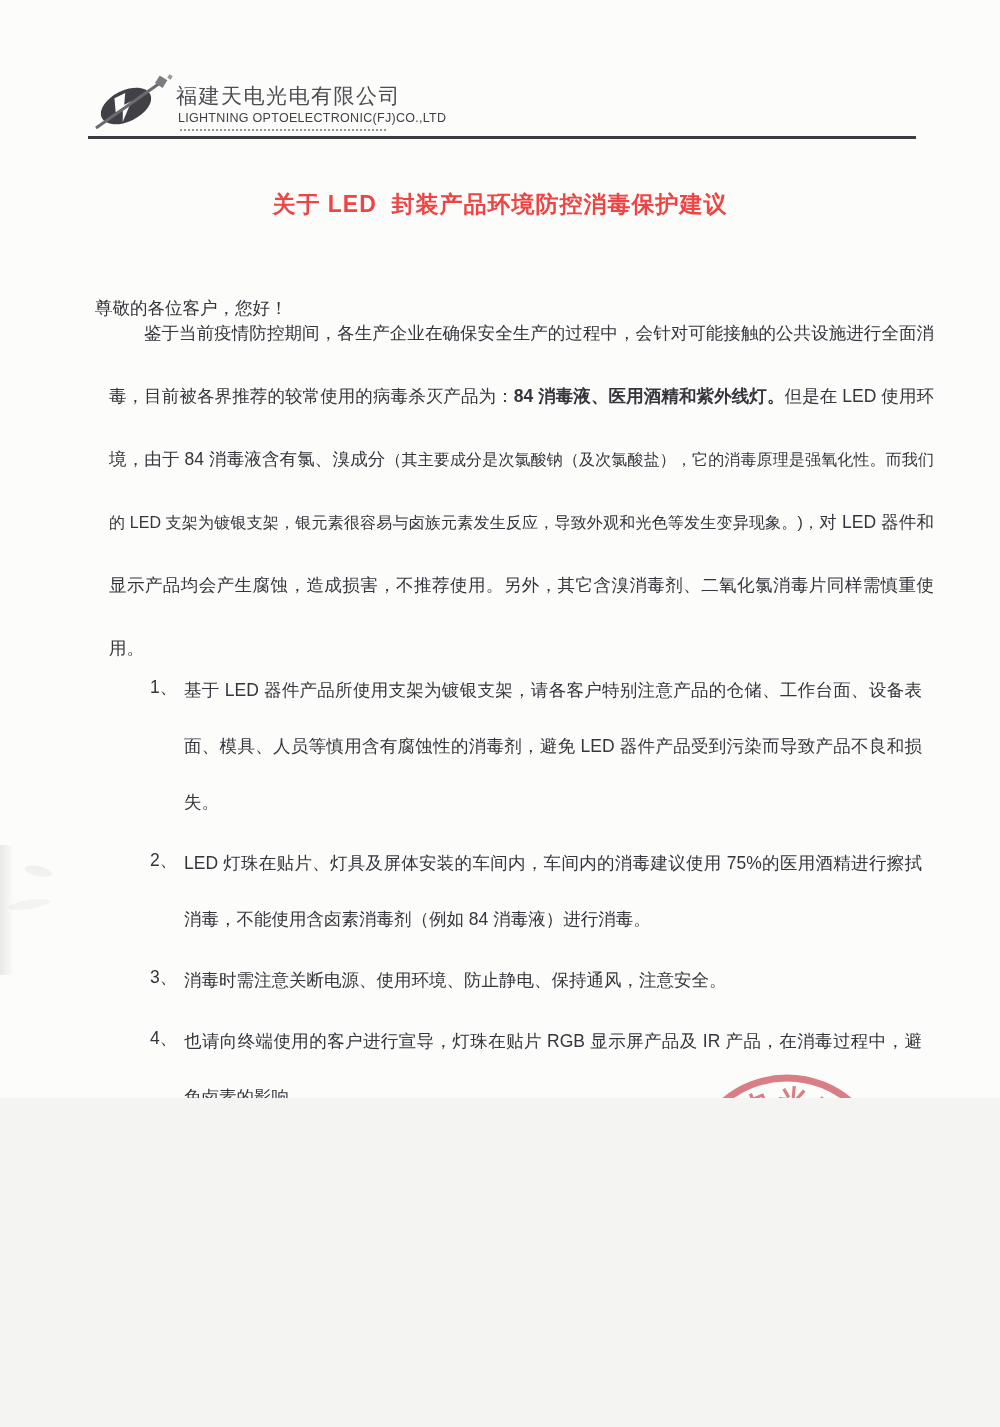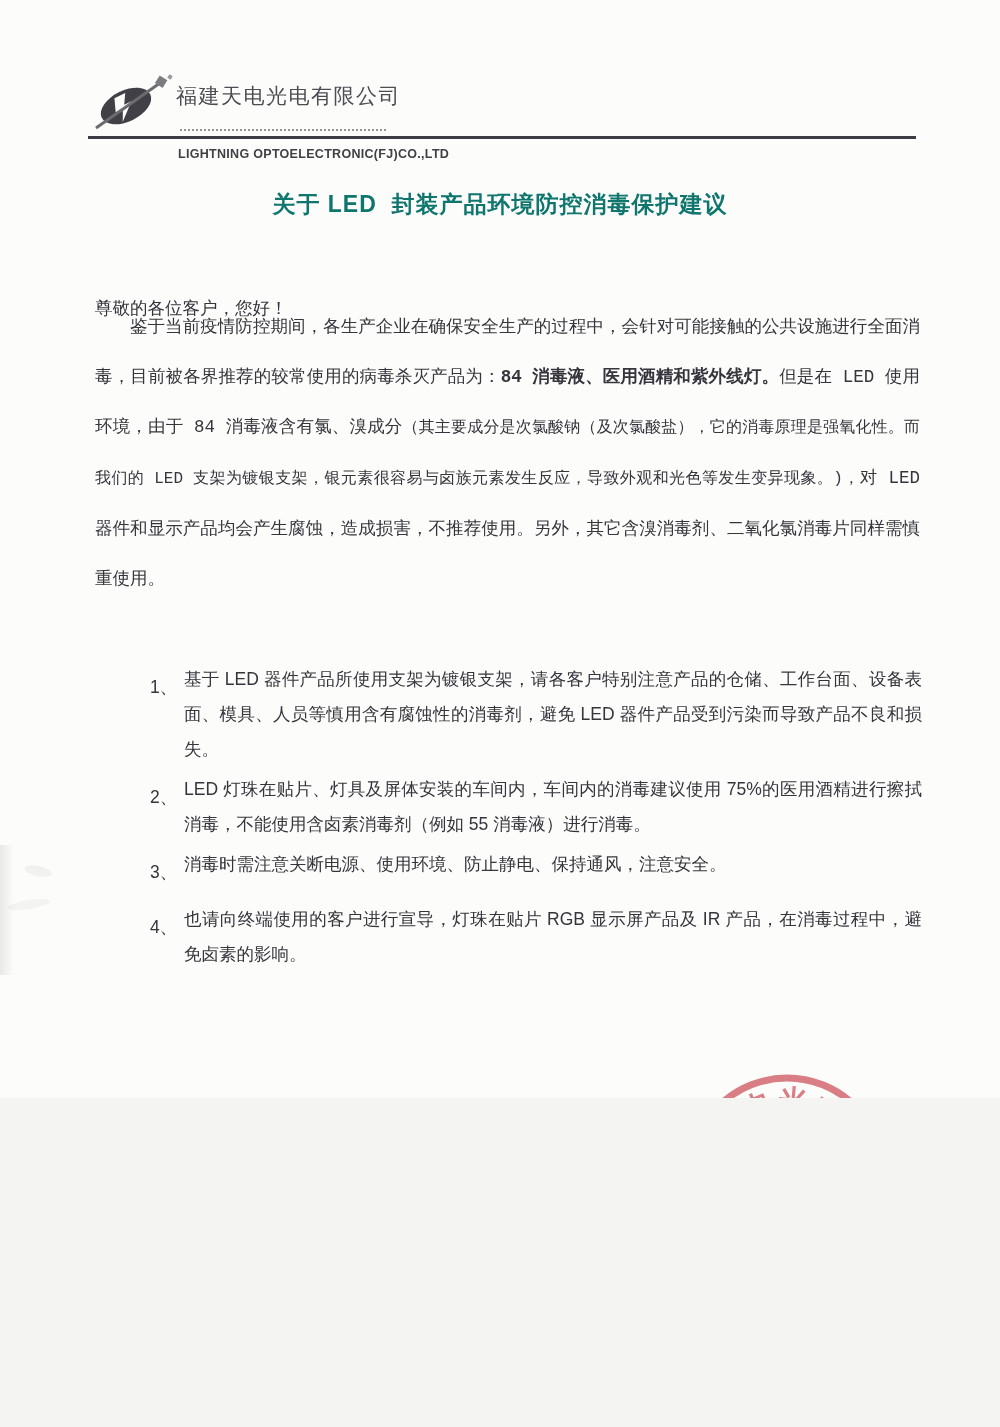--- a/index.html
+++ b/index.html
@@ -13,52 +13,52 @@
     background:#fcfcfb;overflow:hidden;color:#35353d;
   }
   
   .logo{position:absolute;left:88px;top:74px;}
   .company-cn{
     position:absolute;left:176px;top:82px;
     font-size:21px;font-weight:500;color:#4c4c52;letter-spacing:1.5px;
   }
   .company-en{
     position:absolute;left:178px;top:111px;
-    font-size:12.5px;font-weight:bold;color:#3f3f45;letter-spacing:.3px;margin-top:36px;
+    font-size:12.5px;font-weight:normal;color:#3f3f45;letter-spacing:.3px;
   }
   .en-underline{
     position:absolute;left:180px;top:129px;width:206px;height:0;
     border-bottom:2px dotted #96969a;
   }
   .header-rule{
     position:absolute;left:88px;top:136px;width:828px;height:3px;
     background:#3c3c44;
   }
   
   .doc-title{
     position:absolute;left:0;top:189px;width:1000px;
-    text-align:center;font-size:23px;font-weight:bold;color:#0f766e;
+    text-align:center;font-size:23px;font-weight:bold;color:#ef4444;
     letter-spacing:1px;white-space:pre-wrap;
   }
   
   .greeting{position:absolute;left:95px;top:249px;font-size:17.5px;margin-top:47px;}
   .para1{
-    position:absolute;left:95px;top:302px;width:825px;
-    font-size:17.5px;line-height:50px;text-align:justify;text-indent:2em;font-family:Liberation Mono, monospace;
+    position:absolute;left:109px;top:302px;width:825px;
+    font-size:17.5px;line-height:63px;text-align:justify;text-indent:2em;
   }
   .para1 .bold{font-weight:bold;}
   .para1 .paren{font-size:16px;}
   .para2{
     position:absolute;left:95px;top:612px;width:825px;
     font-size:17.5px;text-indent:2em;
   }
   .advice-list{position:absolute;left:150px;top:662px;width:772px;}
   .advice-item{display:flex;margin-bottom:5px;}
   .advice-num{flex:0 0 34px;font-size:17.5px;line-height:50px;}
-  .advice-text{flex:1;font-size:17.5px;line-height:35px;text-align:justify;}
+  .advice-text{flex:1;font-size:17.5px;line-height:56px;text-align:justify;}
   .closing{position:absolute;left:150px;top:1126px;font-size:11px;}
   
   .sig-company{
     position:absolute;right:92px;top:1176px;font-size:18px;color:#2e2e34;
   }
   .sig-date{
     position:absolute;right:94px;top:1226px;font-size:18px;color:#1d4ed8;
   }
   
   .stamp{
@@ -105,21 +105,21 @@
   <div class="para1"><span>鉴于当前疫情防控期间，各生产企业在确保安全生产的过程中，会针对可能接触的公共设施进行全面消毒，目前被各界推荐的较常使用的病毒杀灭产品为：</span><span class="bold">84 消毒液、医用酒精和紫外线灯。</span><span>但是在 LED 使用环境，由于 84 消毒液含有氯、溴成分</span><span class="paren">（其主要成分是次氯酸钠（及次氯酸盐），它的消毒原理是强氧化性。而我们的 LED 支架为镀银支架，银元素很容易与卤族元素发生反应，导致外观和光色等发生变异现象。)，</span><span>对 LED 器件和显示产品均会产生腐蚀，造成损害，不推荐使用。另外，其它含溴消毒剂、二氧化氯消毒片同样需慎重使用。</span></div>
 
 
   <div class="advice-list">
     <div class="advice-item">
       <div class="advice-num">1、</div>
       <div class="advice-text">基于 LED 器件产品所使用支架为镀银支架，请各客户特别注意产品的仓储、工作台面、设备表面、模具、人员等慎用含有腐蚀性的消毒剂，避免 LED 器件产品受到污染而导致产品不良和损失。</div>
     </div>
     <div class="advice-item">
       <div class="advice-num">2、</div>
-      <div class="advice-text">LED 灯珠在贴片、灯具及屏体安装的车间内，车间内的消毒建议使用 75%的医用酒精进行擦拭消毒，不能使用含卤素消毒剂（例如 55 消毒液）进行消毒。</div>
+      <div class="advice-text">LED 灯珠在贴片、灯具及屏体安装的车间内，车间内的消毒建议使用 75%的医用酒精进行擦拭消毒，不能使用含卤素消毒剂（例如 84 消毒液）进行消毒。</div>
     </div>
     <div class="advice-item">
       <div class="advice-num">3、</div>
       <div class="advice-text">消毒时需注意关断电源、使用环境、防止静电、保持通风，注意安全。</div>
     </div>
     <div class="advice-item">
       <div class="advice-num">4、</div>
       <div class="advice-text">也请向终端使用的客户进行宣导，灯珠在贴片 RGB 显示屏产品及 IR 产品，在消毒过程中，避免卤素的影响。</div>
     </div>
   </div>

